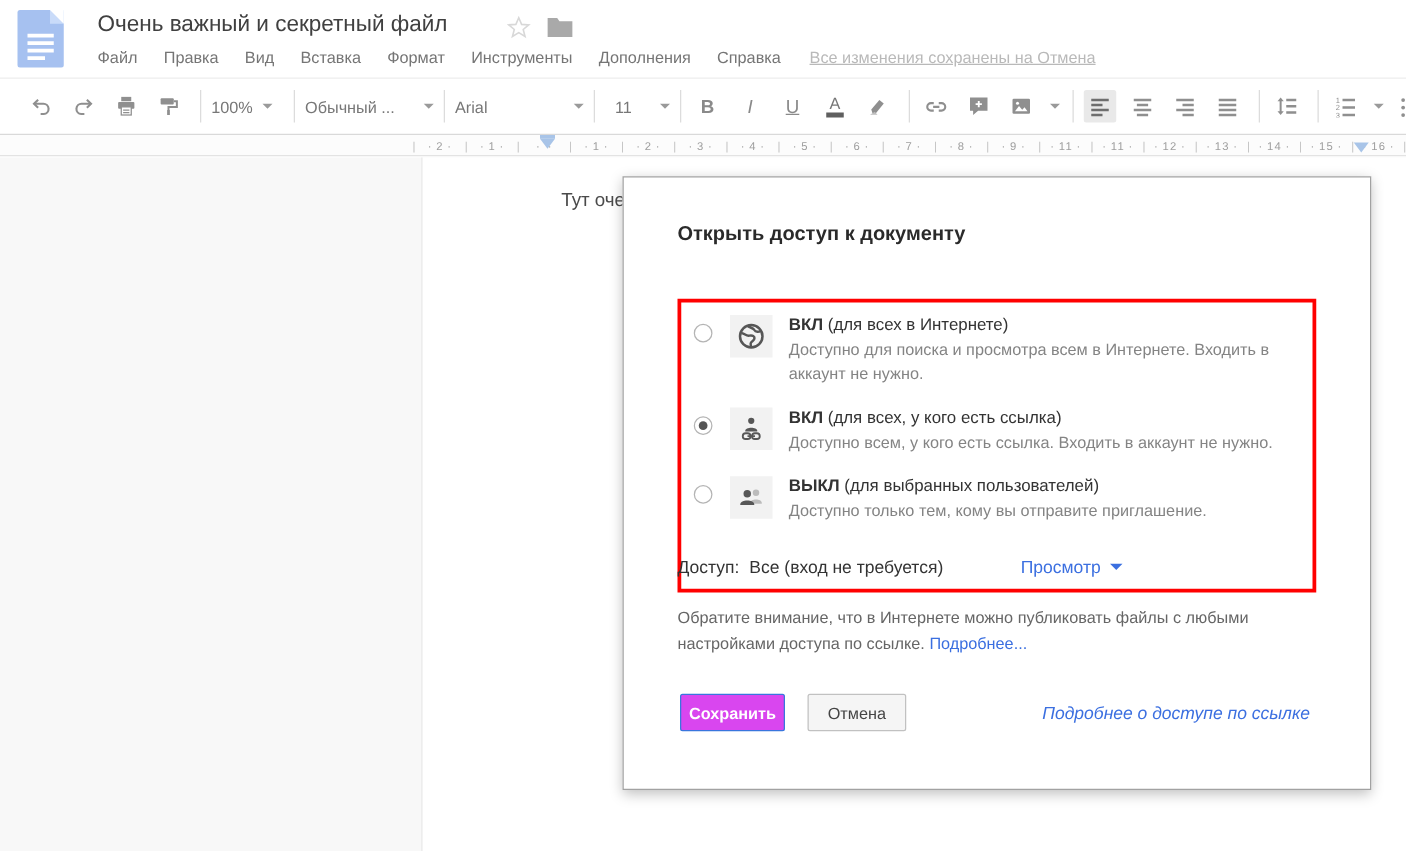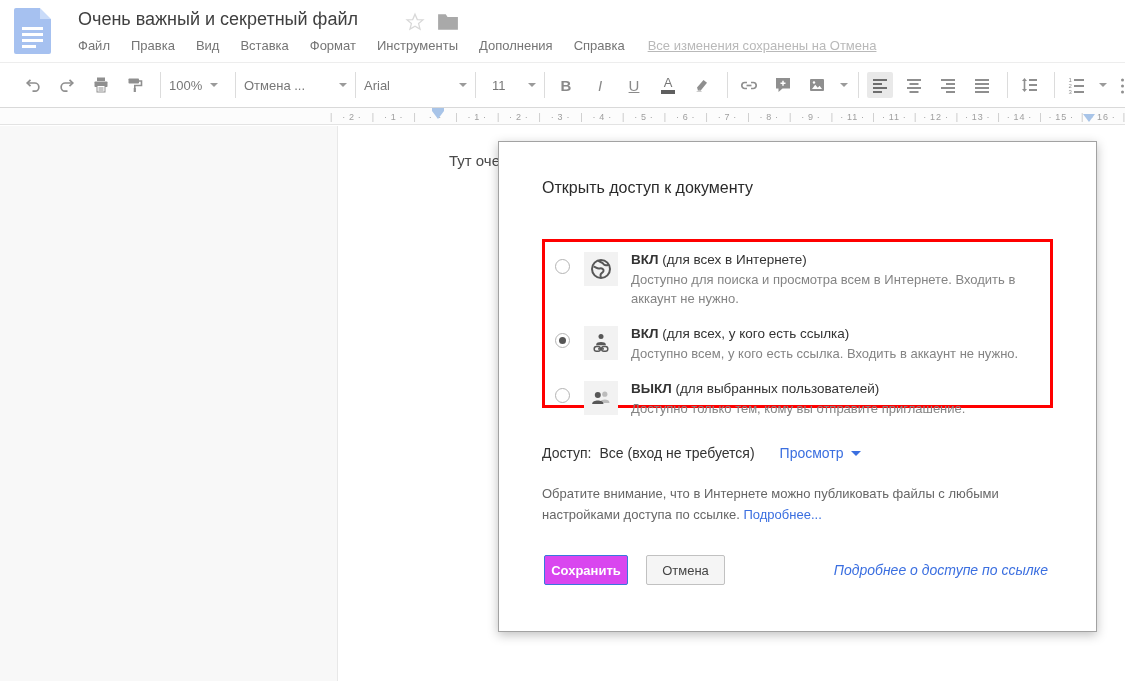--- a/index.html
+++ b/index.html
@@ -43,36 +43,36 @@
   .indent-marker::before { content:""; position:absolute; left:-6px; top:-11px; width:12px; height:3px; background:#a8c4e8; }
   .right-indent { position:absolute; left:1083px; top:6px; width:0; height:0; border-left:6px solid transparent; border-right:6px solid transparent; border-top:8px solid #a8c4e8; }
 
   
   .canvas { position:absolute; left:0; top:126px; width:1125px; height:555px; background:#f8f8f8; }
   .page { position:absolute; left:337px; top:0; width:788px; height:555px; background:#fff; border-left:1px solid #e8e8e8; }
   .doc-text { position:absolute; left:111px; top:26px; font-size:15px; color:#4a4a4a; white-space:nowrap; }
 
   
   .dialog { position:absolute; left:498px; top:141px; width:599px; height:491px; background:#fff; border:1px solid #a2a2a2; box-shadow:0 3px 10px rgba(0,0,0,.25); }
-  .dlg-title { position:absolute; left:43px; top:37px; font-size:16px; color:#2a2a2a; }
-  .options-box { position:absolute; left:43px; top:97px; width:511px; height:169px; border:3px solid #ff0000; }
+  .dlg-title { position:absolute; left:43px; top:37px; font-size:16px; color:#2a2a2a;font-weight:bold; }
+  .options-box { position:absolute; left:43px; top:97px; width:511px; height:235px; border:3px solid #ff0000; }
   .opt-row { display:flex; align-items:flex-start; padding-left:10px; }
   .opt-row.r1 { margin-top:8px; }
   .opt-row.r2 { margin-top:16px; }
   .opt-row.r3 { margin-top:16px; }
   .radio { width:15px; height:15px; border:1px solid #b4b4b4; border-radius:50%; margin-top:9px; flex:none; background:#fff; position:relative; cursor:pointer; }
   .radio.checked::after { content:""; position:absolute; left:3px; top:3px; width:7px; height:7px; border-radius:50%; background:#555; }
   .opt-icon { width:34px; height:34px; background:#f2f2f2; display:flex; align-items:center; justify-content:center; margin-left:14px; margin-top:2px; flex:none; }
   .opt-text { margin-left:13px; width:425px; }
   .opt-label { font-size:13.5px; color:#333; line-height:19px; }
   .opt-label b { font-weight:bold; }
   .opt-desc { font-size:13px; color:#848484; line-height:19px; margin-top:1px; }
   .access-row { position:absolute; left:43px; top:303px; display:flex; align-items:center; font-size:14px; color:#333;text-align:center; }
   .access-label { margin-right:8px; }
-  .access-value { margin-right:25px; }
+  .access-value { margin-right:62px; }
   .link { color:#3b6fe0; cursor:pointer; }
   .access-link { display:flex; align-items:center; font-size:14px; }
   .blue-caret { width:0; height:0; border-left:5px solid transparent; border-right:5px solid transparent; border-top:5px solid #3b6fe0; margin-left:7px; }
   .note { position:absolute; left:43px; top:341px; width:500px; font-size:13px; color:#666; line-height:21px; }
   .btn-row { position:absolute; left:45px; top:413px; display:flex; align-items:center; }
   .btn { font-size:13px; height:30px; border-radius:2px; display:flex; align-items:center; justify-content:center; cursor:pointer; }
   .btn-save { background:#d946ef; color:#fff; font-weight:bold; width:84px; border:1px solid #3a76dd; }
   .btn-cancel { background:#f5f5f5; color:#444; width:79px; border:1px solid #c1c1c1; margin-left:18px; }
   .footer-link { position:absolute; right:48px; top:420px; font-size:14px;font-style:italic; }
 </style>
@@ -146,21 +146,21 @@
     </div>
     <div class="tsep"></div>
 
     <div class="dd" style="width:58px;">
       <span class="val">100%</span>
         <span class="caret"></span>
     </div>
     <div class="tsep"></div>
 
     <div class="dd" style="width:103px;">
-      <span class="val">Отмена ...</span>
+      <span class="val">Обычный ...</span>
         <span class="caret" style="margin-left:auto;"></span>
     </div>
     <div class="tsep"></div>
 
     <div class="dd" style="width:103px;">
       <span class="val">Arial</span>
         <span class="caret" style="margin-left:auto;"></span>
     </div>
     <div class="tsep"></div>
 

